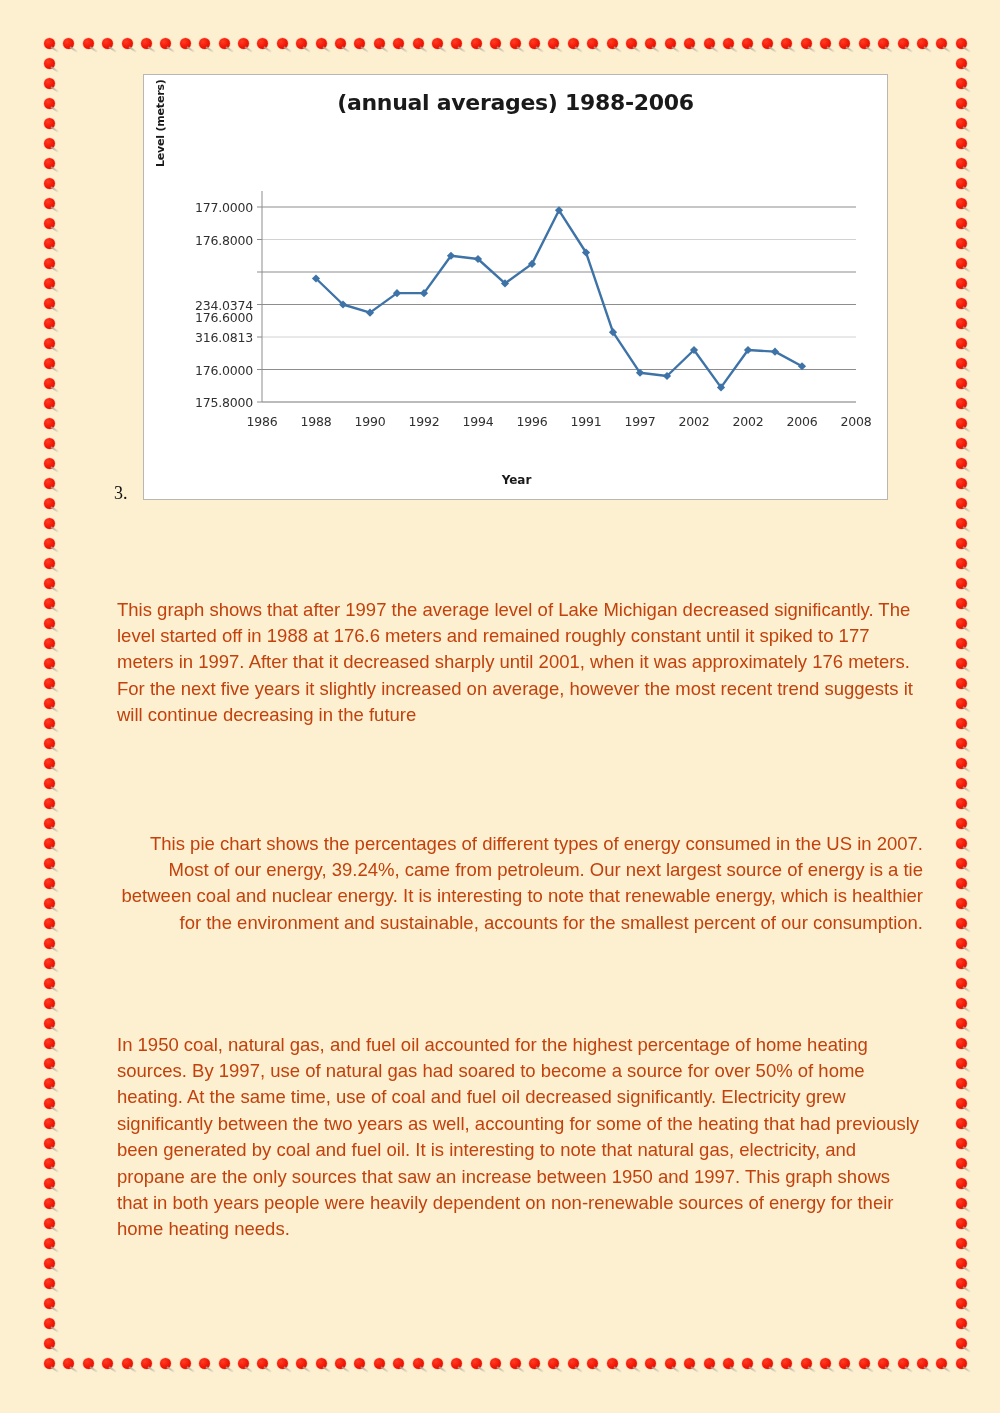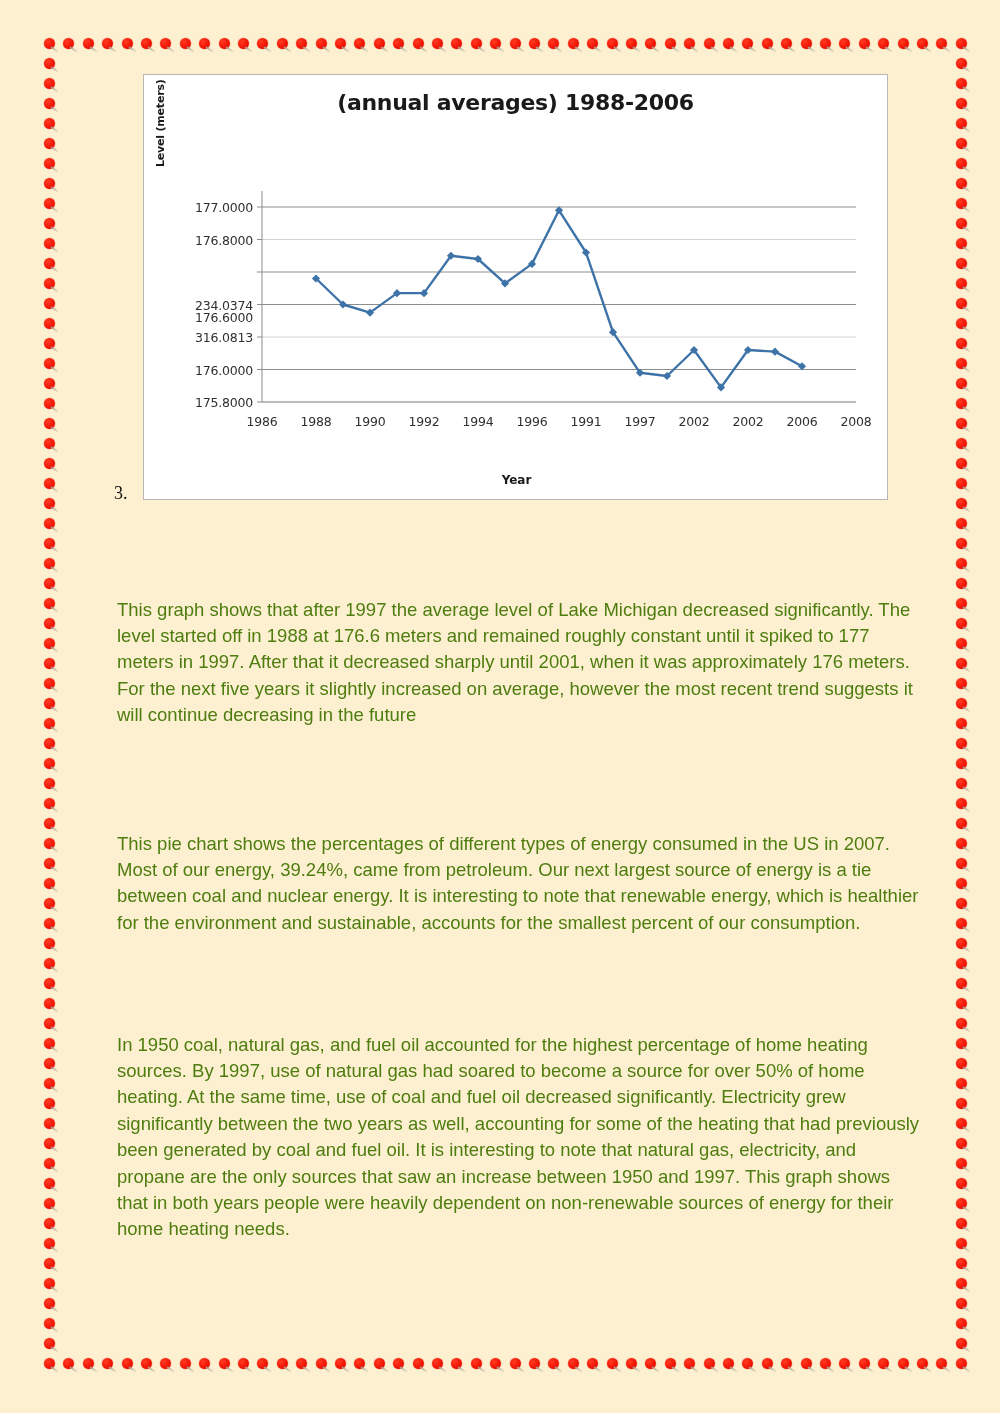--- a/index.html
+++ b/index.html
@@ -108,31 +108,31 @@
     color: #303030;
     letter-spacing: -0.2px;
   }
 
   
   .para {
     position: absolute;
     font-family: "Liberation Sans", sans-serif;
     font-size: 18.5px;
     line-height: 26.4px;
-    color: #4d7c0f;
+    color: #c2410c;
   }
   #item-number {
     position: absolute;
     left: 114px; top: 483px;
     font-family: "Liberation Serif", serif;
     font-size: 18px;
     color: #111;
   }
   #para-1 { left: 117px; top: 578px; width: 806px; }
-  #para-2 { left: 117px; top: 812px; width: 806px; }
+  #para-2 { left: 117px; top: 812px; width: 806px; text-align: right; }
   #para-3 { left: 117px; top: 1013px; width: 808px; }
 </style>
 </head>
 <body>
 
 <div id="page">
 
   <div class="pin-track" id="pin-border">
       <div class="pin" style="left: 44px; top: 38px;"></div>
       <div class="pin" style="left: 44px; top: 1358px;"></div>

